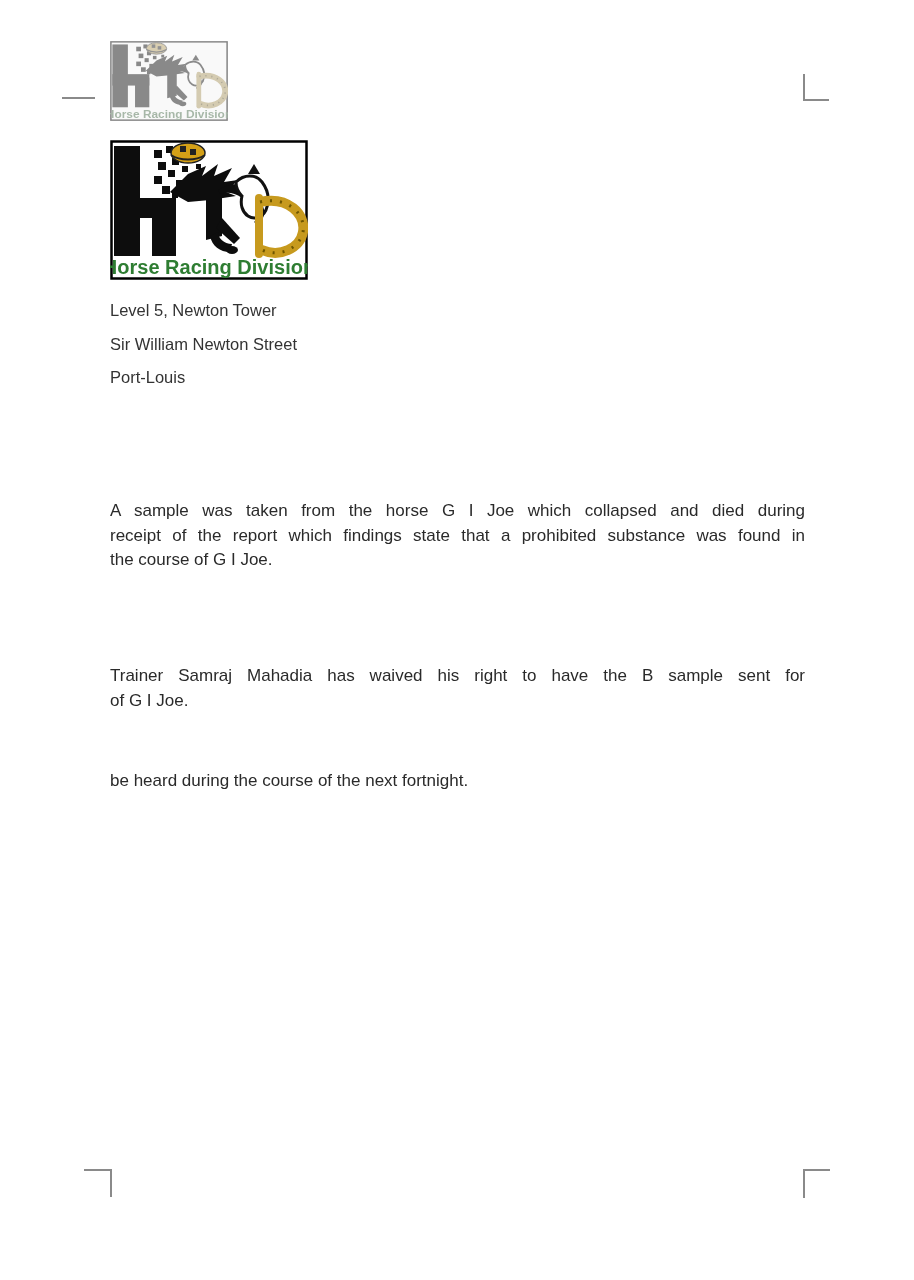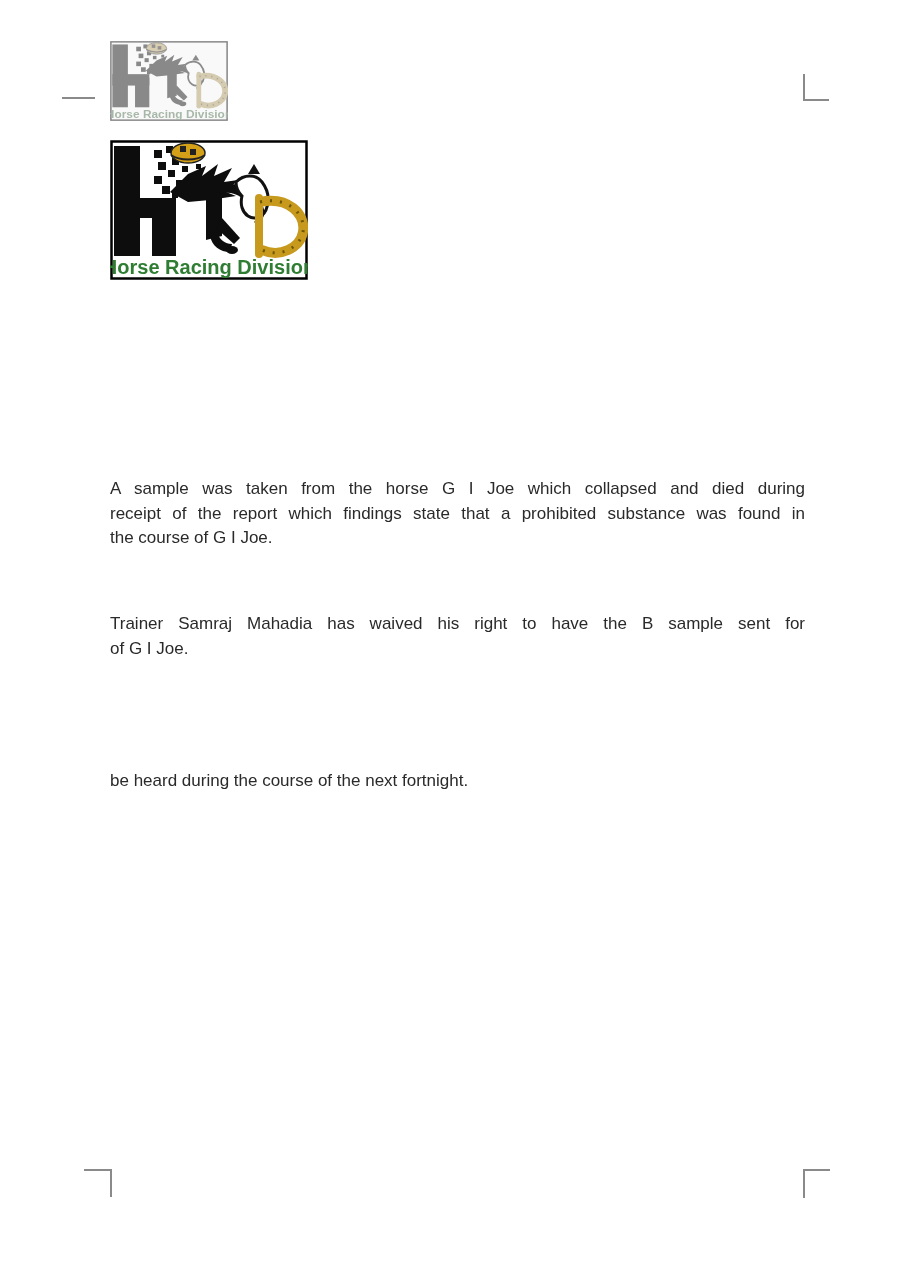--- a/index.html
+++ b/index.html
@@ -22,22 +22,22 @@
   .address p{margin:0 0 16.5px 0;font-size:16.5px;line-height:17px;}
 
   .doc-title{
     position:absolute;left:110px;top:403px;width:695px;
     text-align:center;font-weight:bold;font-size:17.5px;color:#000;
   }
 
   .para{position:absolute;left:110px;width:695px;color:#2a2a2a;font-size:17px;}
   .para .pline{line-height:24.6px;text-align:justify;text-align-last:justify;}
   .para .pline.last{text-align-last:left;}
-  .para1{top:477px;}
-  .para2{top:612px;}
+  .para1{top:499px;}
+  .para2{top:664px;}
   .para3{top:769px;}
 </style>
 </head>
 <body>
 
 <div class="page">
 
   <div class="mark mark-top-left"></div>
   <div class="mark mark-top-right"></div>
   <div class="mark mark-bottom-left"></div>
@@ -140,20 +140,25 @@
       </g>
       <g>
         <path d="M150,62 C178,56 196,74 193,92 C190,108 170,118 152,110" fill="none" stroke-width="10" stroke-linecap="round" stroke="#c79a1e"></path>
         <path d="M149,58 L149,114" fill="none" stroke-width="8" stroke-linecap="round" stroke="#c79a1e"></path>
         <path d="M150,62 C178,56 196,74 193,92 C190,108 170,118 152,110" fill="none" stroke-width="3" stroke-dasharray="2 8" stroke="#6e5600"></path>
       </g>
       <text x="99" y="134" text-anchor="middle" font-size="20" font-weight="bold" font-family="Liberation Sans, sans-serif" fill="#2e7d32">Horse Racing Division</text>
     </svg>
   </div>
 
+  <div class="address">
+    <p>Level 5, Newton Tower</p>
+    <p>Sir William Newton Street</p>
+    <p>Port-Louis</p>
+  </div>
 
 
   <div class="para para1">
     <div class="pline">A sample was taken from the horse G I Joe which collapsed and died during</div>
     <div class="pline">receipt of the report which findings state that a prohibited substance was found in</div>
     <div class="pline last">the course of G I Joe.</div>
   </div>
 
   <div class="para para2">
     <div class="pline">Trainer Samraj Mahadia has waived his right to have the B sample sent for</div>

